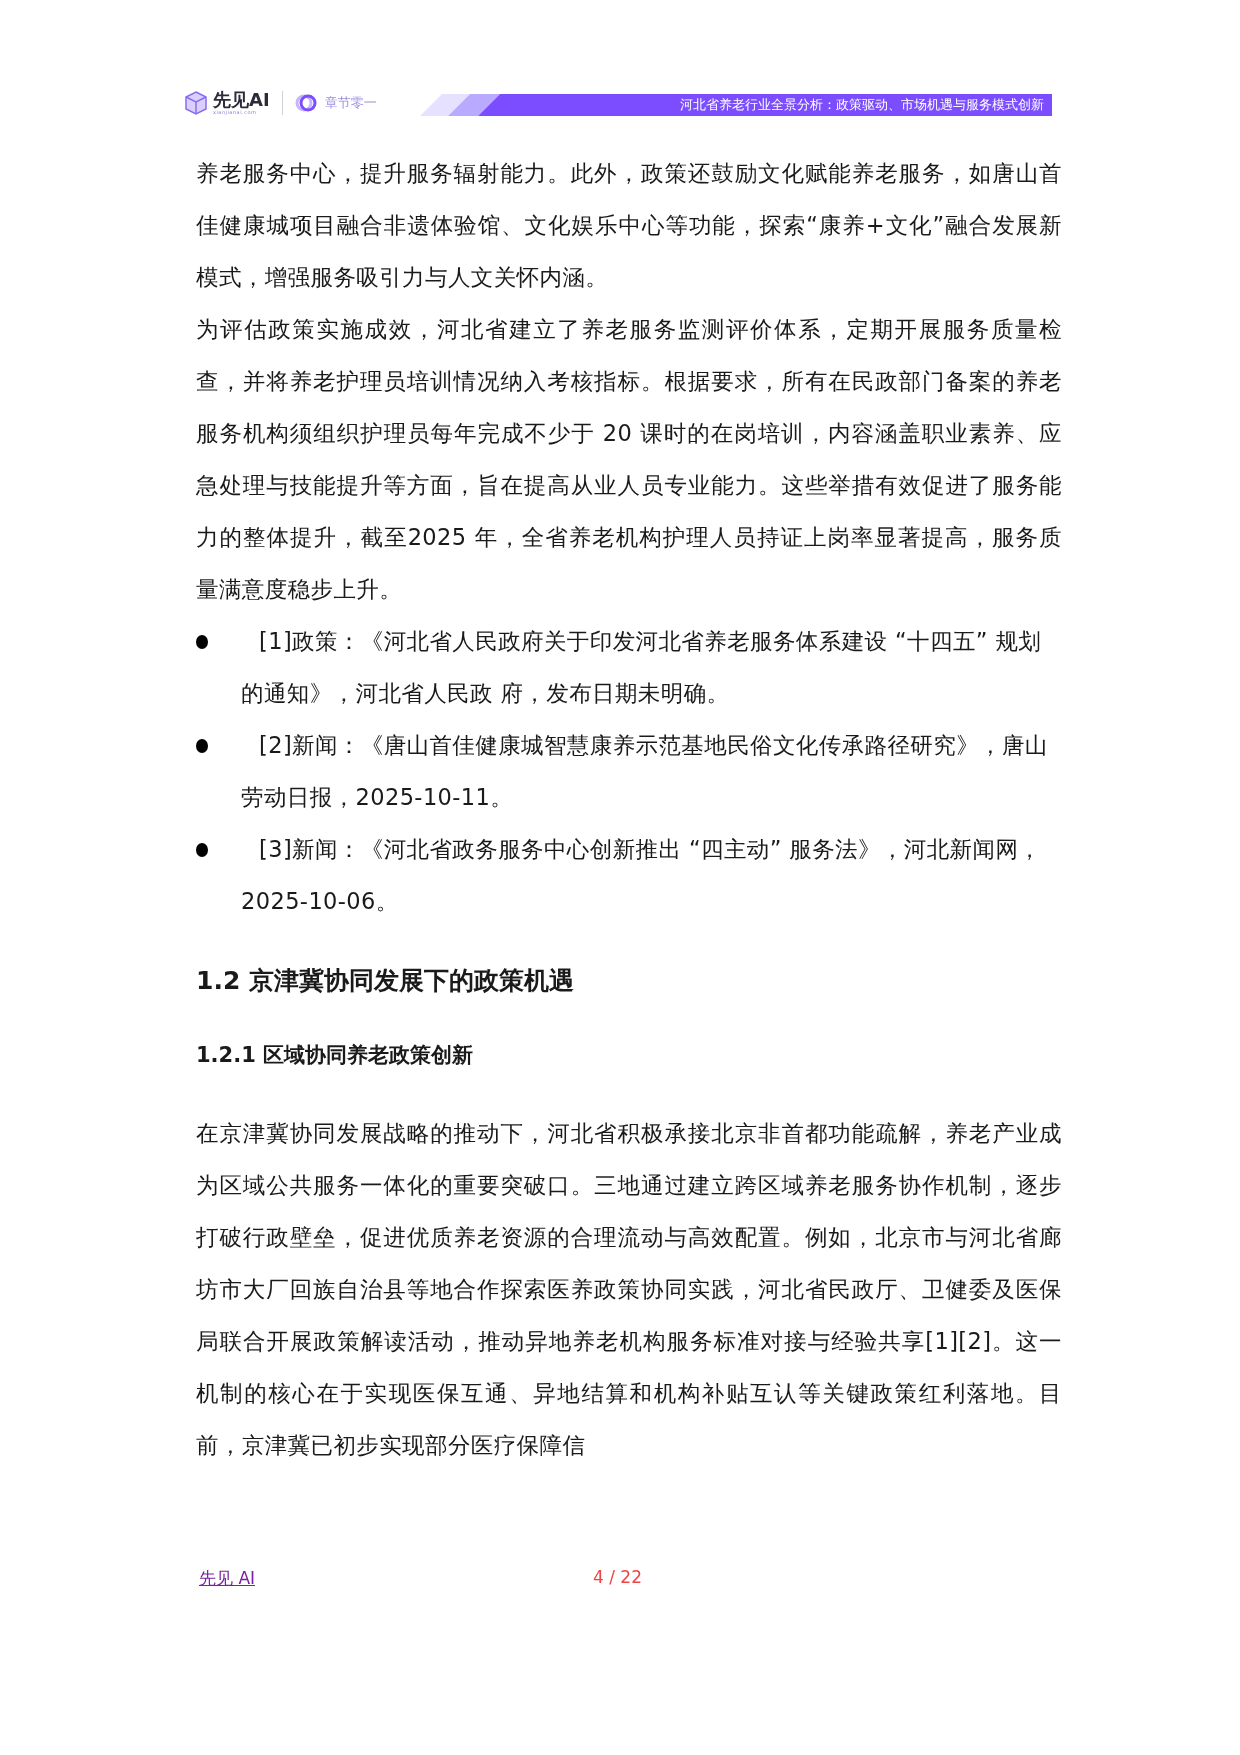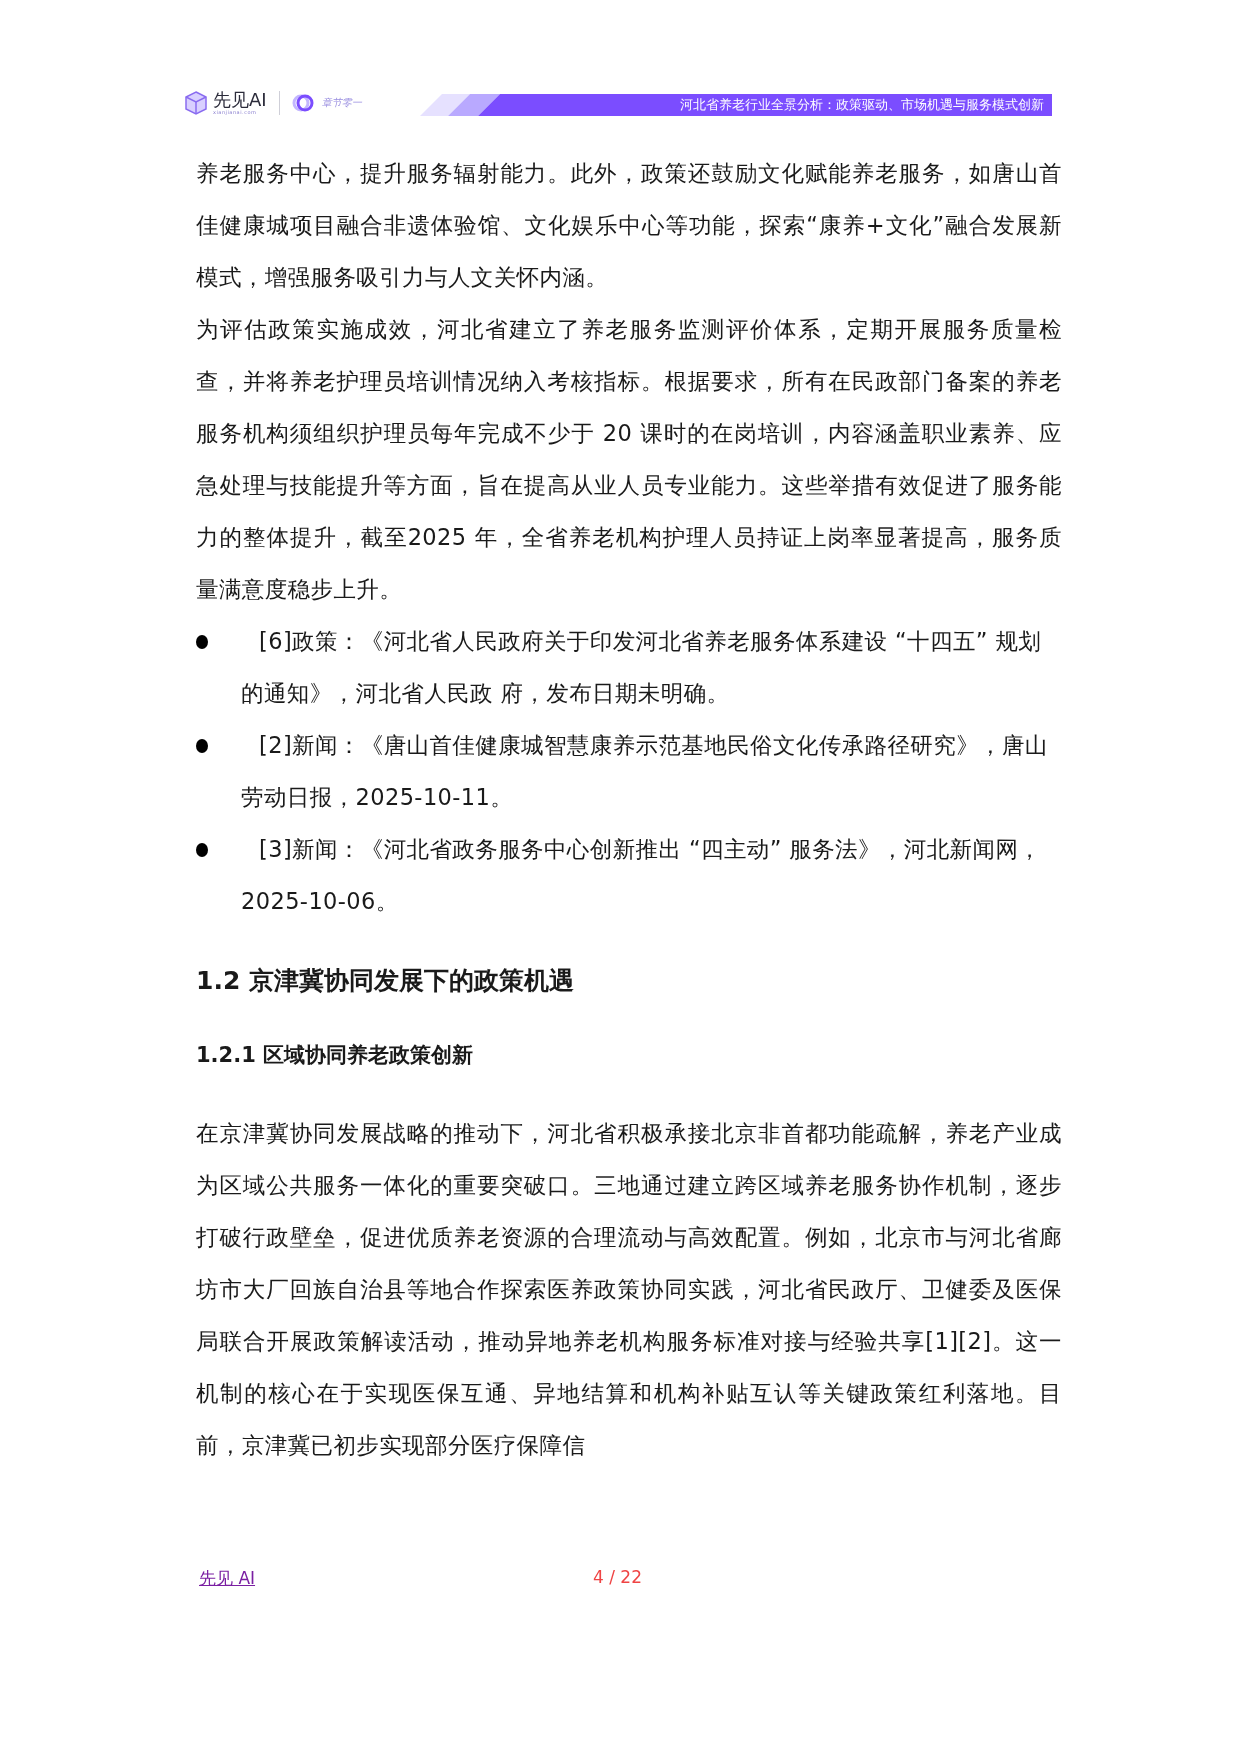--- a/index.html
+++ b/index.html
@@ -1,25 +1,25 @@
 <!DOCTYPE html>
 <html><head>
 <meta charset="utf-8">
 <style>
   html, body { margin: 0; padding: 0; background: #ffffff; }
   body { width: 1240px; height: 1755px; position: relative; overflow: hidden;
          font-family: "DejaVu Sans", "Liberation Sans", sans-serif; color: #1a1a1a; }
   .header { position: absolute; left: 0; top: 0; width: 1240px; height: 140px; }
   .logo { position: absolute; left: 183px; top: 90px; display: flex; align-items: center; }
   .logo-mark { width: 26px; height: 26px; position: relative; margin-right: 4px; }
-  .logo-text { font-weight: normal; font-size: 18px; color: #2b2b3a; line-height: 18px; }
+  .logo-text { font-weight: bold; font-size: 18px; color: #2b2b3a; line-height: 18px; }
   .logo-sub { font-size: 5px; color: #8a7fcf; letter-spacing: 0.5px; line-height: 6px; }
   .logo-divider { width: 1px; height: 24px; background: #cfcfd8; margin: 0 12px; }
   .partner-mark { width: 22px; height: 22px; margin-right: 8px; }
-  .partner-text { font-size: 10px; color: #9a8fe0; font-style: italic; }
+  .partner-text { font-size: 13px; color: #9a8fe0; }
   .banner { position: absolute; left: 420px; top: 94px; width: 632px; height: 22px; }
   .banner-title { position: absolute; right: 8px; top: 0; height: 40px; line-height: 22px;
                   color: #ffffff; font-size: 13px; white-space: nowrap; }
   .content { position: absolute; left: 196px; top: 147px; width: 866px; }
   .para { font-size: 22.5px; line-height: 52px; margin: 0; letter-spacing: 0.4px; text-align: justify; }
   .refs-title { font-size: 21px; font-weight: bold; line-height: 52px; margin: 0 0 0 14px; }
   .ref-item { position: relative; padding-left: 45px; font-size: 22.5px; line-height: 52px; letter-spacing: 0.4px; }
   .ref-item .bullet { position: absolute; left: 0; top: 20px; width: 12px; height: 14px; border-radius: 50%; background: #000; }
   .ref-item .ref-text { display: block; text-indent: 18px; }
   .h2 { font-size: 25px; font-weight: bold; margin: 0; line-height: 40px; }
@@ -60,21 +60,21 @@
   </div>
 </div>
 
 <div class="content">
   <p class="para">养老服务中心，提升服务辐射能力。此外，政策还鼓励文化赋能养老服务，如唐山首佳健康城项目融合非遗体验馆、文化娱乐中心等功能，探索“康养+文化”融合发展新模式，增强服务吸引力与人文关怀内涵。</p>
   <p class="para">为评估政策实施成效，河北省建立了养老服务监测评价体系，定期开展服务质量检查，并将养老护理员培训情况纳入考核指标。根据要求，所有在民政部门备案的养老服务机构须组织护理员每年完成不少于 20 课时的在岗培训，内容涵盖职业素养、应急处理与技能提升等方面，旨在提高从业人员专业能力。这些举措有效促进了服务能力的整体提升，截至2025 年，全省养老机构护理人员持证上岗率显著提高，服务质量满意度稳步上升。</p>
 
 
   <div class="ref-item">
     <span class="bullet"></span>
-    <span class="ref-text">[6]政策：《河北省人民政府关于印发河北省养老服务体系建设 “十四五” 规划的通知》，河北省人民政 府，发布日期未明确。</span>
+    <span class="ref-text">[1]政策：《河北省人民政府关于印发河北省养老服务体系建设 “十四五” 规划的通知》，河北省人民政 府，发布日期未明确。</span>
   </div>
   <div class="ref-item">
     <span class="bullet"></span>
     <span class="ref-text">[2]新闻：《唐山首佳健康城智慧康养示范基地民俗文化传承路径研究》，唐山劳动日报，2025-10-11。</span>
   </div>
   <div class="ref-item">
     <span class="bullet"></span>
     <span class="ref-text">[3]新闻：《河北省政务服务中心创新推出 “四主动” 服务法》，河北新闻网，2025-10-06。</span>
   </div>
 

